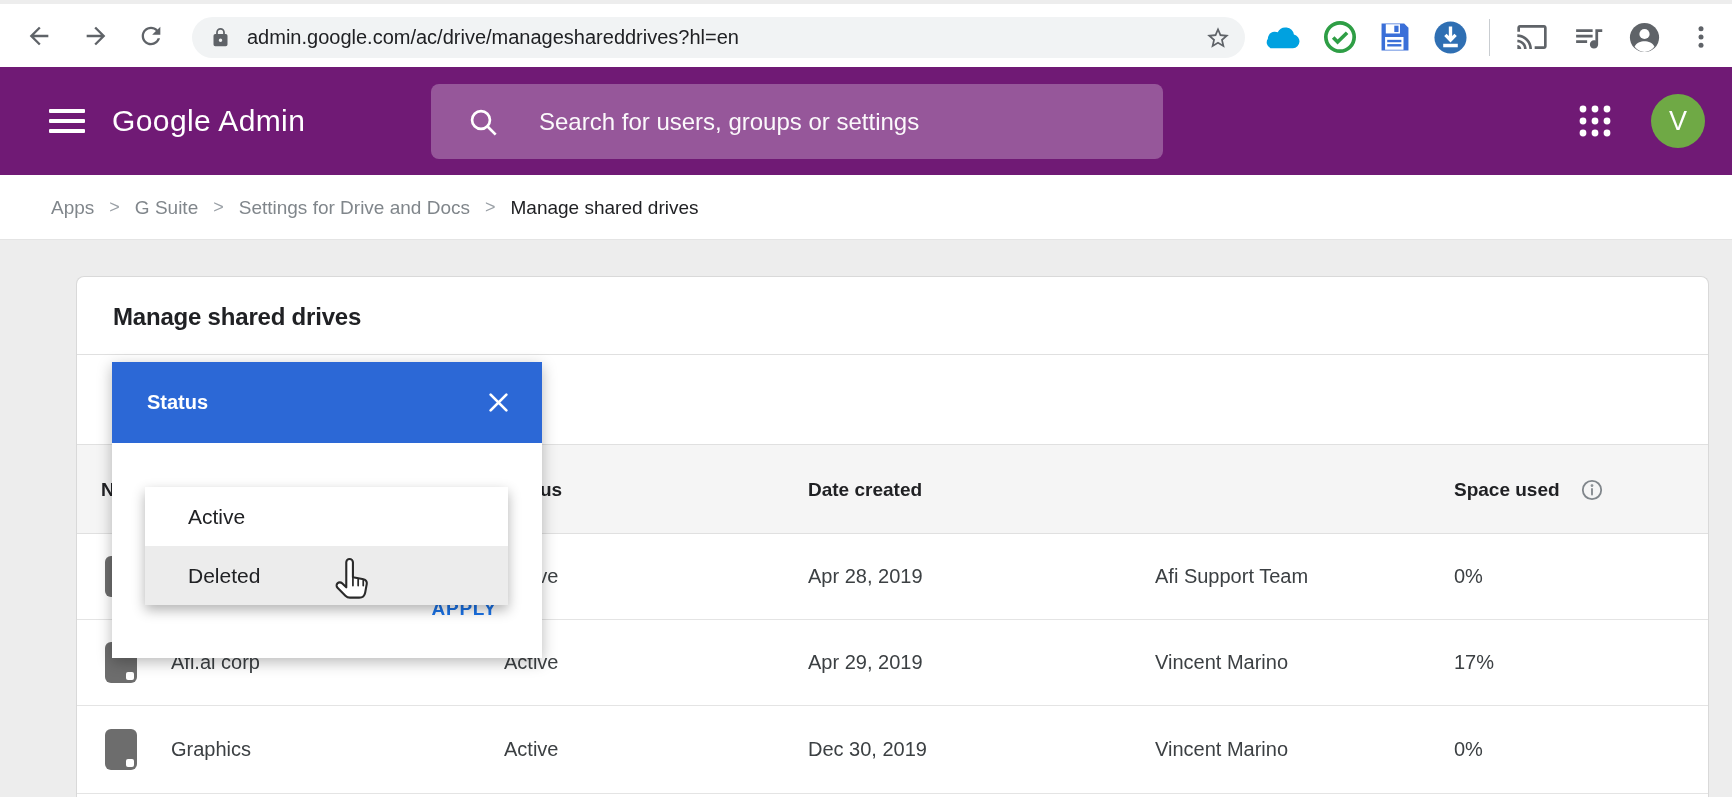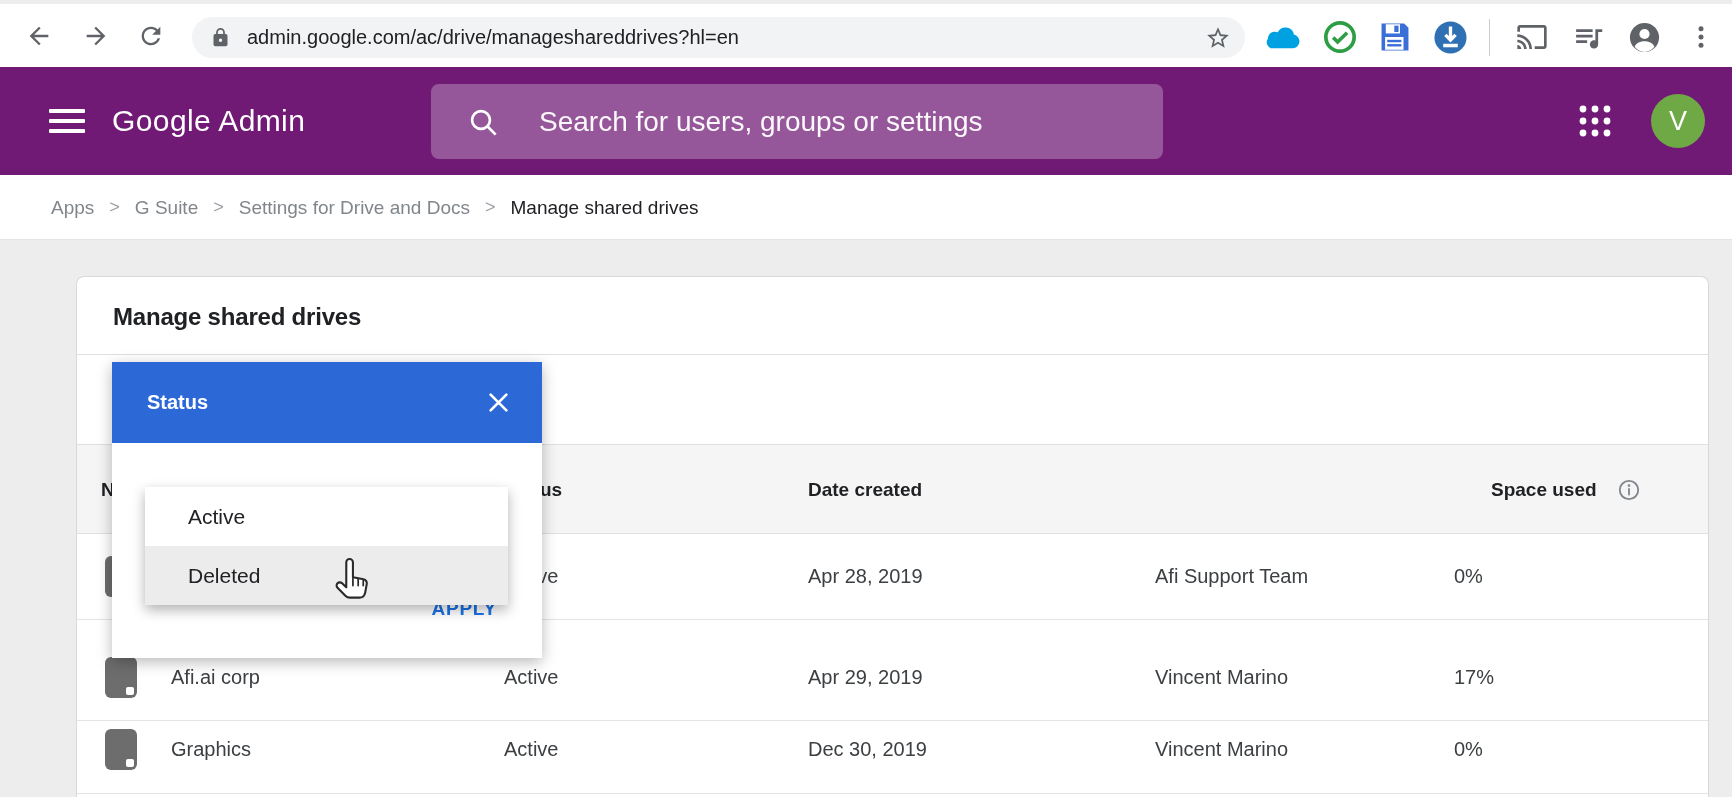--- a/index.html
+++ b/index.html
@@ -16,42 +16,42 @@
   .ext-icon{position:absolute;top:13px;width:40px;height:40px;display:flex;align-items:center;justify-content:center;}
   .chrome-sep{position:absolute;left:1489px;top:15px;width:1px;height:37px;background:#c9cdd1;}
 
   
   .appbar{position:absolute;left:0;top:67px;width:1732px;height:108px;background:#701a75;}
   .burger{position:absolute;left:49px;top:37px;width:36px;height:34px;display:flex;flex-direction:column;justify-content:space-between;padding:5px 0;box-sizing:border-box;}
   .burger div{height:4px;background:#fff;border-radius:1px;}
   .brand{position:absolute;left:112px;top:0;height:108px;line-height:108px;color:#fff;font-size:30px;letter-spacing:.4px;}
   .searchbox{position:absolute;left:431px;top:17px;width:732px;height:75px;background:rgba(255,255,255,.27);border-radius:8px;display:flex;align-items:center;}
   .searchbox .mag{margin-left:36px;display:flex;}
-  .searchbox input{flex:1;margin:0 20px 0 38px;background:transparent;border:none;outline:none;font-family:inherit;font-size:28px;color:#fff;}
+  .searchbox input{flex:1;margin:0 20px 0 38px;background:transparent;border:none;outline:none;font-family:inherit;font-size:24px;color:#fff;}
   .searchbox input::placeholder{color:rgba(255,255,255,.96);opacity:1;}
   .apps-grid{position:absolute;left:1577px;top:36px;width:36px;height:36px;}
   .avatar{position:absolute;left:1651px;top:27px;width:54px;height:54px;border-radius:50%;background:#6fa945;color:#fff;font-size:27px;display:flex;align-items:center;justify-content:center;}
 
   
   .crumbbar{position:absolute;left:0;top:175px;width:1732px;height:65px;background:#fff;border-bottom:1px solid #e4e4e4;box-sizing:border-box;}
   .crumbs{position:absolute;left:51px;top:0;height:65px;display:flex;align-items:center;gap:15px;font-size:19px;color:#80868b;}
   .crumbs .sep{color:#9aa0a6;font-size:18px;}
   .crumbs .current{color:#202124;}
 
   
   .card{position:absolute;left:76px;top:276px;width:1633px;height:521px;background:#fff;border:1px solid #d9d9d9;border-bottom:none;border-radius:8px 8px 0 0;box-sizing:border-box;}
   .card-title{position:absolute;left:36px;top:26px;font-size:24px;font-weight:700;letter-spacing:-.2px;color:#202124;}
   .card-divider{position:absolute;left:0;top:77px;width:100%;height:1px;background:#e0e0e0;}
 
   .thead{position:absolute;left:0;top:167px;width:100%;height:90px;background:#f5f5f5;border-top:1px solid #e0e0e0;border-bottom:1px solid #e0e0e0;box-sizing:border-box;font-size:19px;font-weight:600;color:#202124;}
   .thead .hcell{position:absolute;top:0;height:90px;line-height:90px;white-space:nowrap;}
-  .h-name{left:24px;} .h-status{left:427px;} .h-date{left:731px;} .h-creator{left:1078px;} .h-space{left:1377px;display:flex;align-items:center;gap:20px;margin-left:37px;}
+  .h-name{left:24px;} .h-status{left:427px;} .h-date{left:731px;} .h-creator{left:1078px;} .h-space{left:1377px;display:flex;align-items:center;gap:20px;}
 
   .t-row{position:absolute;left:0;width:100%;height:86px;border-bottom:1px solid #e4e4e4;box-sizing:border-box;font-size:20px;color:#3c4043;}
-  .row-1{top:257px;} .row-2{top:358px;padding-left:19px;} .row-3{top:429px;height:88px;}
+  .row-1{top:257px;} .row-2{top:343px;padding-left:19px;} .row-3{top:429px;height:88px;}
   .t-row .cell{position:absolute;top:0;height:100%;display:flex;align-items:center;white-space:nowrap;}
   .c-icon{left:28px;} .c-name{left:94px;} .c-status{left:427px;} .c-date{left:731px;} .c-creator{left:1078px;} .c-space{left:1377px;}
   .drive-icon{width:32px;height:41px;background:#6d6d6d;border-radius:6px;position:relative;}
   .drive-icon::after{content:"";position:absolute;right:3px;bottom:3px;width:8px;height:8px;background:#fff;border-radius:2px;}
 
   
   .popup{position:absolute;left:112px;top:362px;width:430px;height:296px;background:#fff;box-shadow:0 4px 14px rgba(0,0,0,.28);z-index:10;}
   .popup-head{position:absolute;left:0;top:0;width:100%;height:81px;background:#2c68d6;display:flex;align-items:center;}
   .popup-title{margin-left:35px;color:#fff;font-size:20px;font-weight:700;}
   .popup-close{position:absolute;right:30px;top:27px;width:27px;height:27px;display:flex;align-items:center;justify-content:center;}

